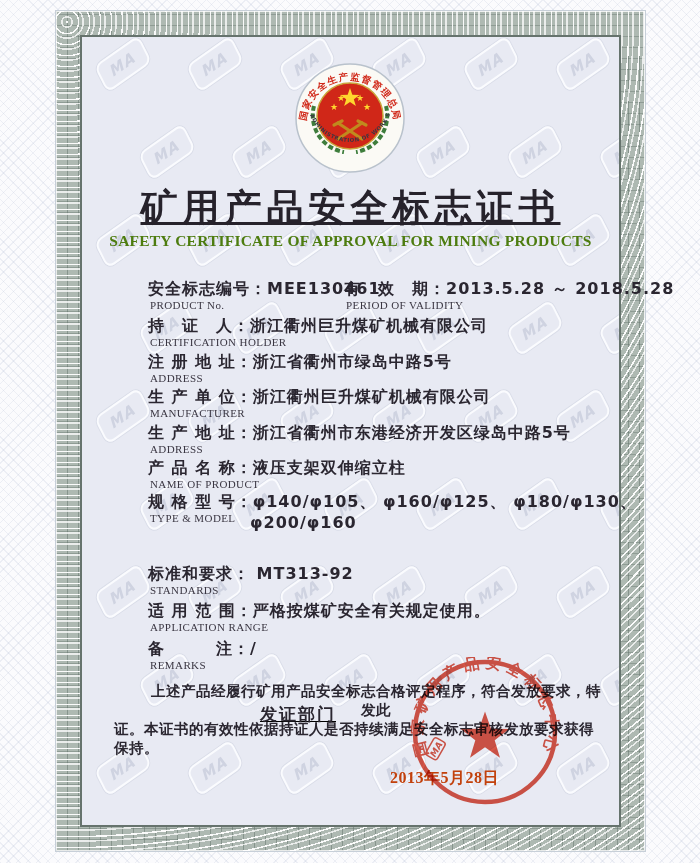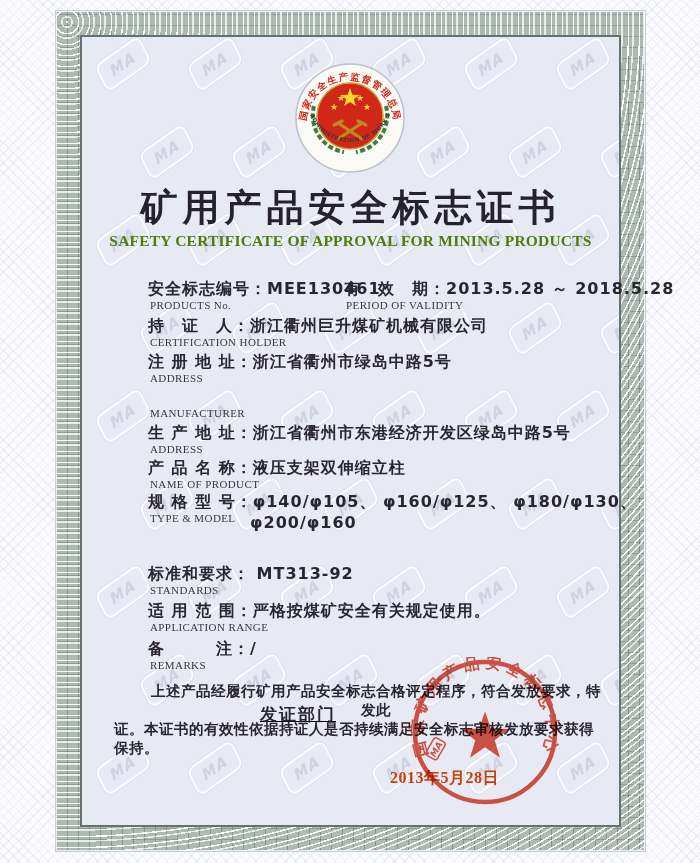--- a/index.html
+++ b/index.html
@@ -24,21 +24,21 @@
     box-shadow:inset 0 0 0 2px rgba(255,255,255,.95), inset 0 0 0 3px #9fab a4, inset 0 0 0 3px #9faba4;}
   .wm-layer{position:absolute;inset:0;overflow:hidden;}
   .wm{position:absolute;width:50px;height:26px;border:2px solid rgba(252,253,255,.9);
     border-radius:8px;transform:rotate(-35deg) skewX(-8deg);
     color:rgba(185,192,209,.55);font:italic 700 15px "DejaVu Sans",sans-serif;
     display:flex;align-items:center;justify-content:center;letter-spacing:1px;
     box-shadow:0 0 0 1px rgba(185,192,209,.30);}
   .content{position:absolute;inset:0;}
   .emblem{position:absolute;left:212px;top:25px;width:112px;height:112px;}
   .title{position:absolute;left:0;top:146px;width:100%;text-align:center;
-    font:700 37px "DejaVu Serif",serif;color:#26222b;letter-spacing:5px;white-space:nowrap;}
+    font:700 37px "DejaVu Serif",serif;color:#26222b;letter-spacing:5px;white-space:nowrap;text-decoration:underline;}
   .subtitle{position:absolute;left:0;top:195px;width:100%;text-align:center;
     font:700 15.5px "Liberation Serif",serif;color:#4d7c0f;letter-spacing:.2px;}
   .row{position:absolute;left:66px;height:36px;white-space:nowrap;}
   .zh{font-weight:600;font-size:16px;color:#2a2630;letter-spacing:1px;}
   .zh-label{font-weight:700;}
   .en{position:absolute;left:2px;top:20px;font:11px "Liberation Serif",serif;
     color:#3a3642;letter-spacing:.4px;}
   .col2{position:absolute;left:196px;top:0;}
   .val2{position:absolute;left:102px;top:21px;}
   .statement{position:absolute;left:32px;top:645px;width:492px;
@@ -148,36 +148,37 @@
       <text font-size="5.4" fill="#3a3642" font-weight="700" letter-spacing=".6">
         <textPath href="#arcBot" startOffset="50%" text-anchor="middle">STATE ADMINISTRATION OF WORK SAFETY</textPath>
       </text>
     </svg>
 
     <div class="title">矿用产品安全标志证书</div>
     <div class="subtitle">SAFETY CERTIFICATE OF APPROVAL FOR MINING PRODUCTS</div>
 
     <div class="row" style="top:242px">
       <span class="zh"><span class="zh-label">安全标志编号：</span><span>MEE130461</span></span>
-      <div class="en">PRODUCTS No.</div>
+      <div class="en">PRODUCT No.</div>
       <div class="col2">
         <span class="zh"><span class="zh-label">有　效　期：</span><span>2013.5.28 ～ 2018.5.28</span></span>
         <div class="en">PERIOD OF VALIDITY</div>
       </div>
     </div>
 
     <div class="row" style="top:279px">
       <span class="zh"><span class="zh-label">持　证　人：</span><span>浙江衢州巨升煤矿机械有限公司</span></span>
       <div class="en">CERTIFICATION HOLDER</div>
     </div>
     <div class="row" style="top:315px">
       <span class="zh"><span class="zh-label">注 册 地 址：</span><span>浙江省衢州市绿岛中路5号</span></span>
       <div class="en">ADDRESS</div>
     </div>
     <div class="row" style="top:350px">
+      <span class="zh"><span class="zh-label">生 产 单 位：</span><span>浙江衢州巨升煤矿机械有限公司</span></span>
       <div class="en">MANUFACTURER</div>
     </div>
     <div class="row" style="top:386px">
       <span class="zh"><span class="zh-label">生 产 地 址：</span><span>浙江省衢州市东港经济开发区绿岛中路5号</span></span>
       <div class="en">ADDRESS</div>
     </div>
     <div class="row" style="top:421px">
       <span class="zh"><span class="zh-label">产 品 名 称：</span><span>液压支架双伸缩立柱</span></span>
       <div class="en">NAME OF PRODUCT</div>
     </div>

